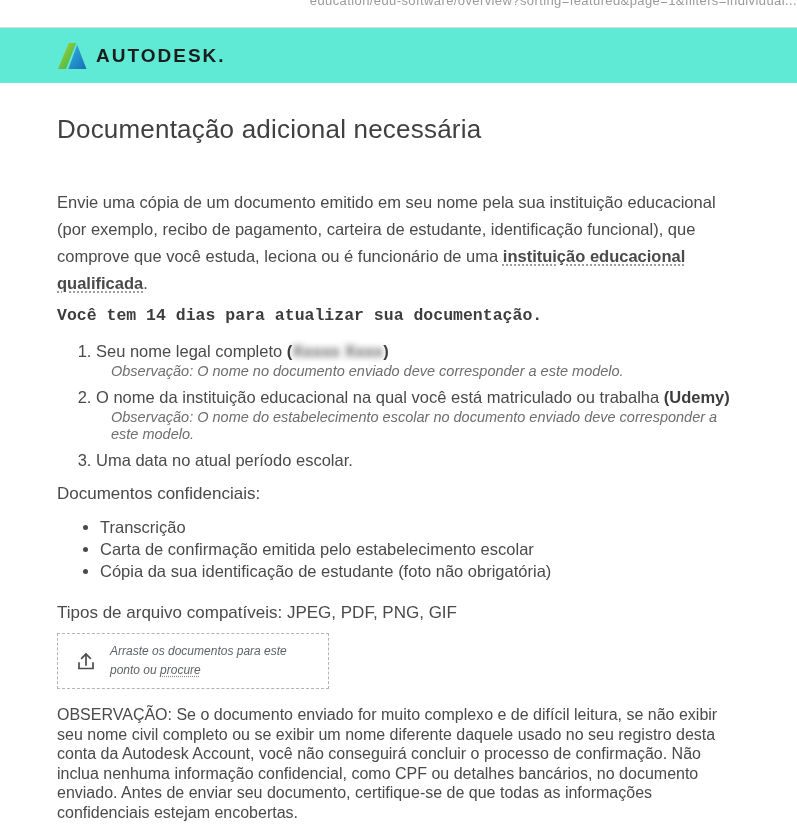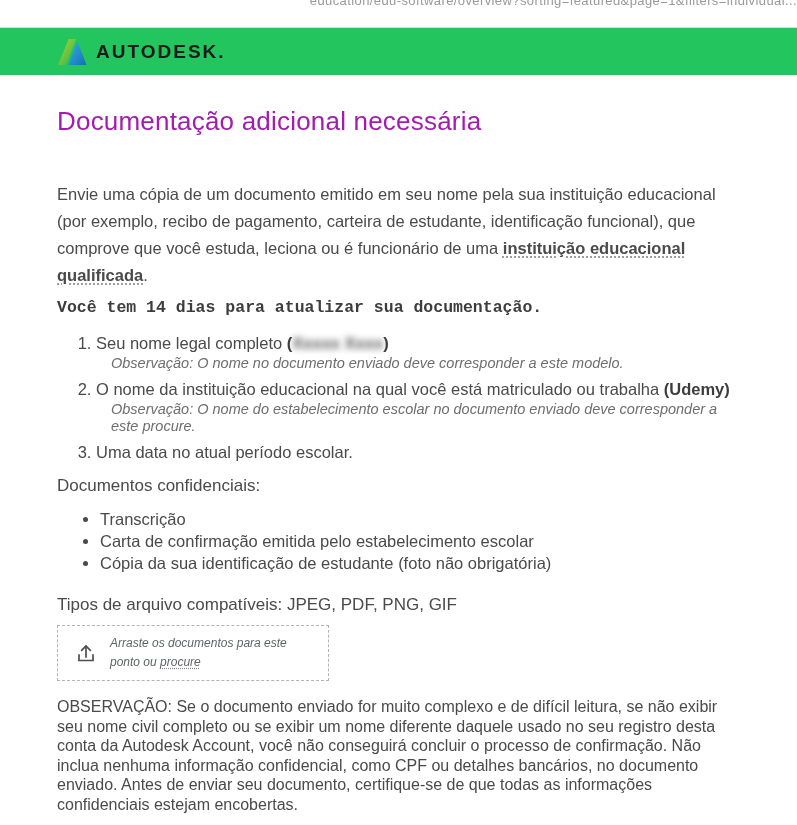--- a/index.html
+++ b/index.html
@@ -18,35 +18,35 @@
     text-align: right;
   }
   .url-strip span {
     display: block; margin-top: -7px;
     font-size: 13px; color: #9a9a9a; letter-spacing: 0.4px;
     white-space: nowrap;
   }
 
   
   .header-bar {
-    height: 47px; background: #22c55e;
+    height: 55px; background: #5eead4;
     display: flex; align-items: center; padding-left: 57px;
   }
   .logo { display: flex; align-items: center; gap: 9px; cursor: pointer; }
   .wordmark {
     font-size: 19px; font-weight: 700; color: #1c1c1c;
     letter-spacing: 2px;
   }
 
   .content { padding: 30px 60px 0 57px; }
 
   h1.page-title {
     margin: 0 0 44px 0;
     font-size: 26px; line-height: 32px; font-weight: 400;
-    color: #a21caf; letter-spacing: 0.2px;
+    color: #404040; letter-spacing: 0.2px;
   }
 
   .intro {
     max-width: 690px; font-size: 16.5px; line-height: 27px;
     margin: 0 0 9px 0;
   }
   .link-dotted {
     font-weight: 700; color: #4a4a4a;
     text-decoration: underline dotted #8a8a8a;
     text-underline-offset: 3px;
@@ -130,21 +130,21 @@
   <p class="deadline">Você tem 14 dias para atualizar sua documentação.</p>
 
 
   <ol class="reqs">
     <li>
       <span>Seu nome legal completo </span><span class="b">(</span><span class="redacted">Xxxxx Xxxx</span><span class="b">)</span>
       <div class="req-note">Observação: O nome no documento enviado deve corresponder a este modelo.</div>
     </li>
     <li>
       <span>O nome da instituição educacional na qual você está matriculado ou trabalha </span><span class="b">(Udemy)</span>
-      <div class="req-note">Observação: O nome do estabelecimento escolar no documento enviado deve corresponder a este procure.</div>
+      <div class="req-note">Observação: O nome do estabelecimento escolar no documento enviado deve corresponder a este modelo.</div>
     </li>
     <li>
       <span>Uma data no atual período escolar.</span>
     </li>
   </ol>
 
   <p class="preferred-heading">Documentos confidenciais:</p>
 
   <ul class="docs">
     <li>Transcrição</li>

